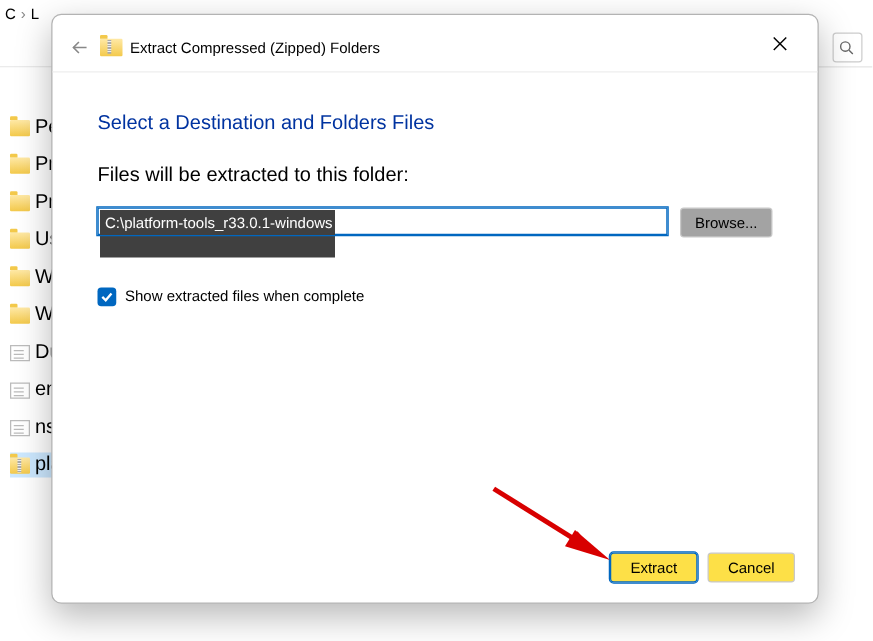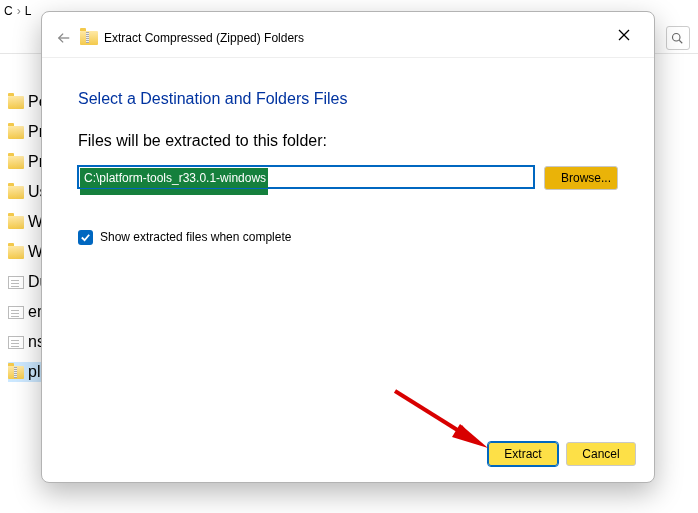--- a/index.html
+++ b/index.html
@@ -150,33 +150,33 @@
     flex: 1;
     border: 1px solid #0067c0;
     outline: 1px solid #0067c0;
     height: 22px;
     font-size: 12px;
     padding: 0;
     position: relative;
   }
   .dlg-path-sel {
     display: inline-block;
-    background: #15803d;
+    background: #404040;
     color: #fff;
-    padding: 2px 2px 9px 4px;
+    padding: 2px 2px 20px 4px;
     line-height: 16px;
     margin: 1px;
     white-space: nowrap;
   }
   .dlg-browse {
     width: 74px; height: 24px;
     border: 1px solid #c8c8c8;
-    background: #eab308;
+    background: #a3a3a3;
     border-radius: 3px;
-    font-size: 12px; cursor: pointer; text-align: right;
+    font-size: 12px; cursor: pointer;
   }
   .dlg-check-row {
     display:flex; align-items:flex-start; gap:7px;
   }
   .dlg-checkbox {
     width:15px; height:15px;
     background:#0067c0;
     border-radius:3px;
     display:flex; align-items:center; justify-content:center;
     cursor:pointer;

